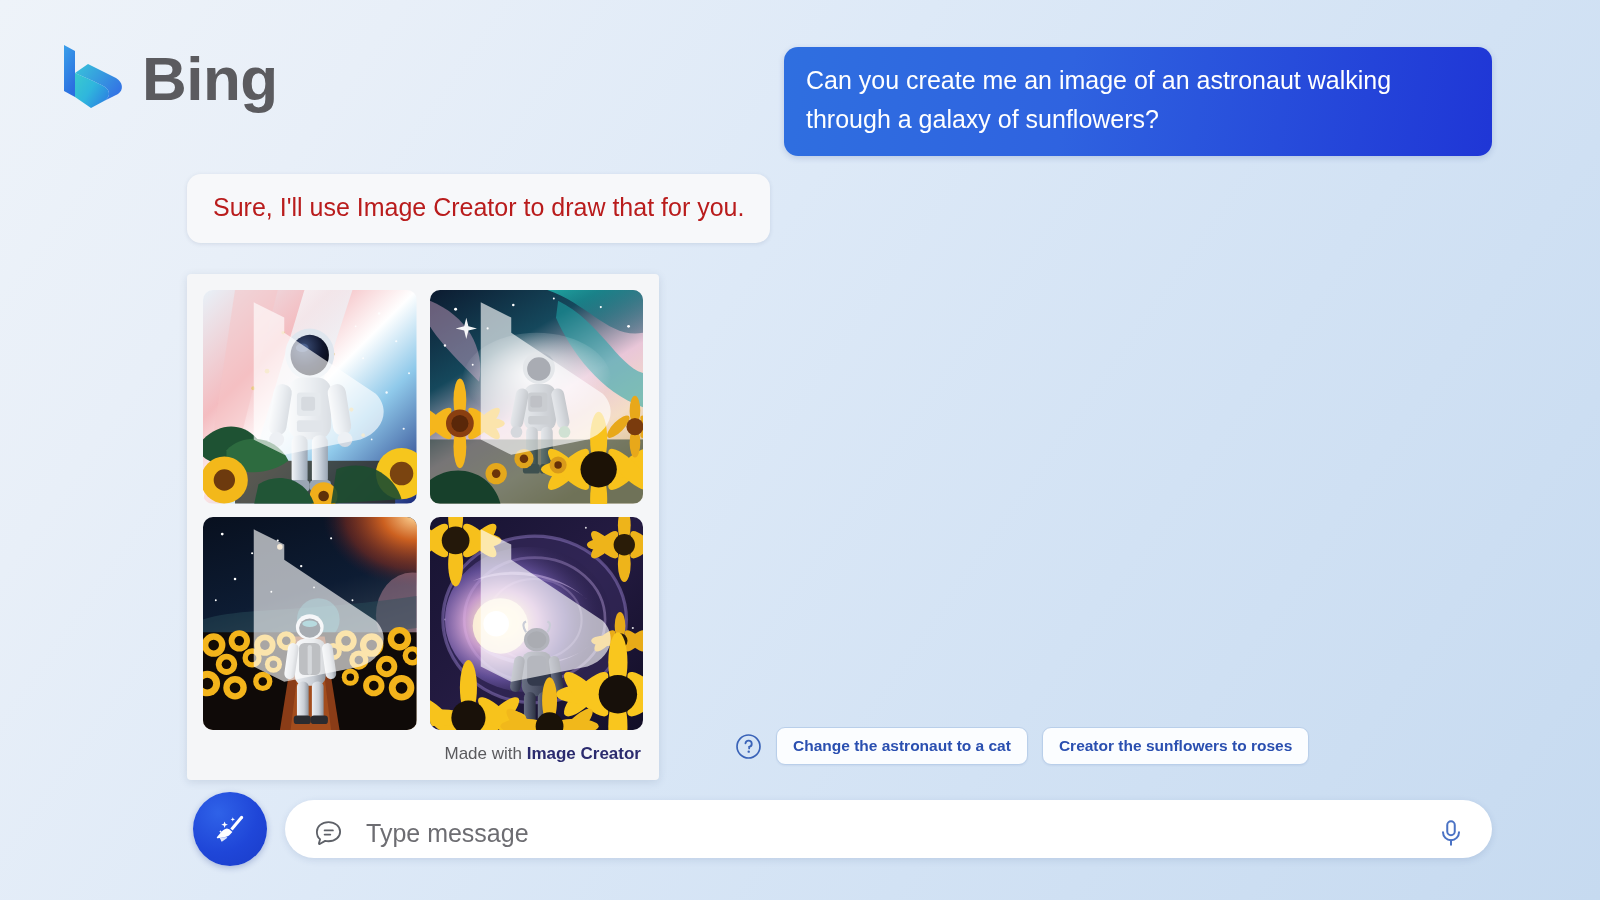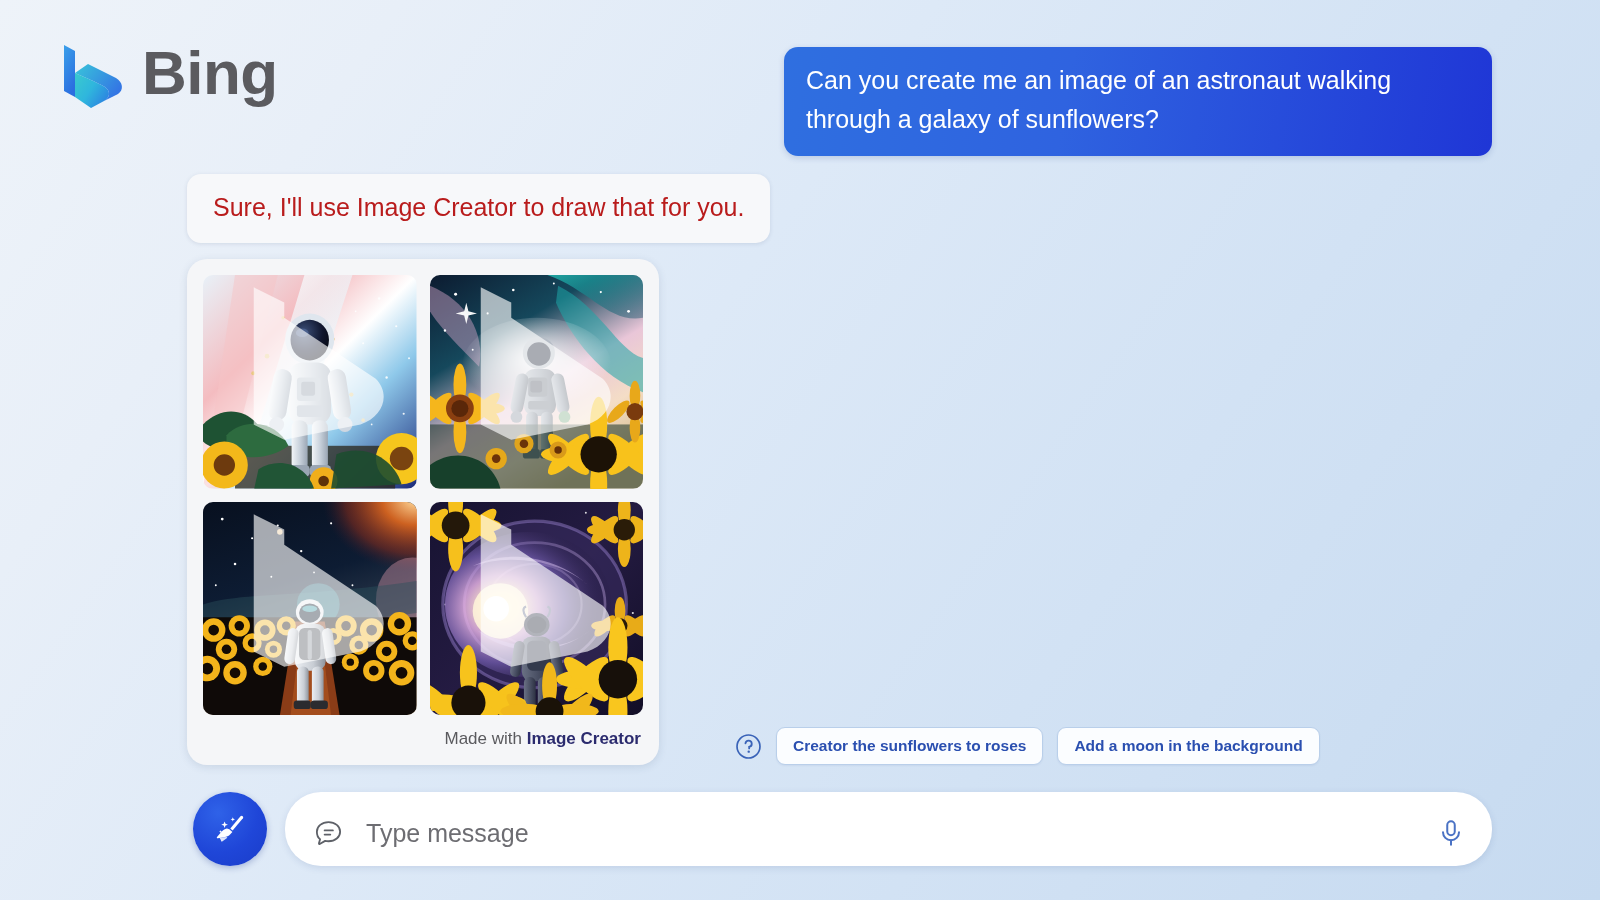--- a/index.html
+++ b/index.html
@@ -15,20 +15,21 @@
       linear-gradient(125deg, #eef3f9 0%, #e8eff8 18%, #dde9f7 42%, #d2e2f4 68%, #c6daf0 100%);
     position: relative;
   }
 
   
   .brand {
     position: absolute;
     left: 58px;
     top: 42px;
     display: flex;
+    align-items: center;
     gap: 18px;
   }
   .brand-mark { width: 66px; height: 74px; display: block; }
   .brand-text {
     font-size: 62px;
     font-weight: 600;
     color: #5b5b5f;
     letter-spacing: -0.5px;
     line-height: 1;
   }
@@ -60,25 +61,25 @@
     color: #b91c1c;
     font-size: 25px;
     line-height: 1.4;
     box-shadow: 0 1px 4px rgba(40,60,100,0.12);
   }
 
   
   .image-card {
     position: absolute;
     left: 187px;
-    top: 259px;
+    top: 274px;
     width: 472px;
     box-sizing: border-box;
     background: #f5f6f8;
-    border-radius: 20px;
+    border-radius: 4px;
     padding: 16px 16px 8px 16px;
     box-shadow: 0 2px 8px rgba(40,60,100,0.13);
   }
   .image-grid {
     display: grid;
     grid-template-columns: 1fr 1fr;
     gap: 13px;
   }
   .gen-image {
     width: 100%;
@@ -148,21 +149,21 @@
     background: radial-gradient(circle at 34% 28%, #2f62e8 0%, #1f46d8 55%, #1a3cc9 100%);
     display: flex;
     align-items: center;
     justify-content: center;
     flex: 0 0 auto;
     box-shadow: 0 2px 6px rgba(25,50,140,0.28);
   }
   .new-topic-btn svg { width: 40px; height: 40px; display: block; }
   .input-shell {
     width: 1207px;
-    height: 74px;
+    height: 58px;
     background: #ffffff;
     border-radius: 36px;
     display: flex;
     align-items: center;
     padding: 8px 26px 0 28px;
     box-sizing: border-box;
     box-shadow: 0 2px 7px rgba(40,70,130,0.13);
   }
   .bubble-icon { width: 31px; height: 31px; flex: 0 0 auto; display: block; }
   .msg-input {
@@ -666,22 +667,22 @@
 </div>
 
 <div class="suggestions">
   <span>
     <svg class="help-icon" viewBox="0 0 24 24" xmlns="http://www.w3.org/2000/svg">
       <circle cx="12" cy="12" r="10.2" fill="none" stroke="#3a63b8" stroke-width="1.5"></circle>
       <path d="M9.3 9.2 a2.8 2.8 0 1 1 3.3 3.1 v1.4" fill="none" stroke="#3a63b8" stroke-width="1.6" stroke-linecap="round"></path>
       <circle cx="12.2" cy="16.6" r="1.05" fill="#3a63b8"></circle>
     </svg>
   </span>
+  <button class="chip">Change the astronaut to a cat</button>
   <button class="chip">Creator the sunflowers to roses</button>
-  <button class="chip">Add a moon in the background</button>
 </div>
 
 <div class="composer">
   <div class="new-topic-btn">
     <span>
       <svg viewBox="0 0 40 40" xmlns="http://www.w3.org/2000/svg">
         <g fill="#ffffff">
           <path d="M30.5 7.2 a1.6 1.6 0 0 1 2.4 2.1 L22.6 21.4 l-2.3-2.0 Z"></path>
           <path d="M19.3 20.2 l3.1 2.7 -2.1 2.4 c-1.6 1.8 -3.6 2.5 -6 2.9 l-6.5 1.1 c-0.8 0.1 -1.3 -0.8 -0.8 -1.4 l4.3 -5.0 c1.6 -1.8 3.3 -3.0 5.6 -3.4 Z"></path>
           <path d="M9.6 29.1 l6.8 -1.2 1.0 0.9 -5.2 3.6 c-0.7 0.5 -1.6 -0.3 -1.2 -1.1 Z" opacity="0.85"></path>

